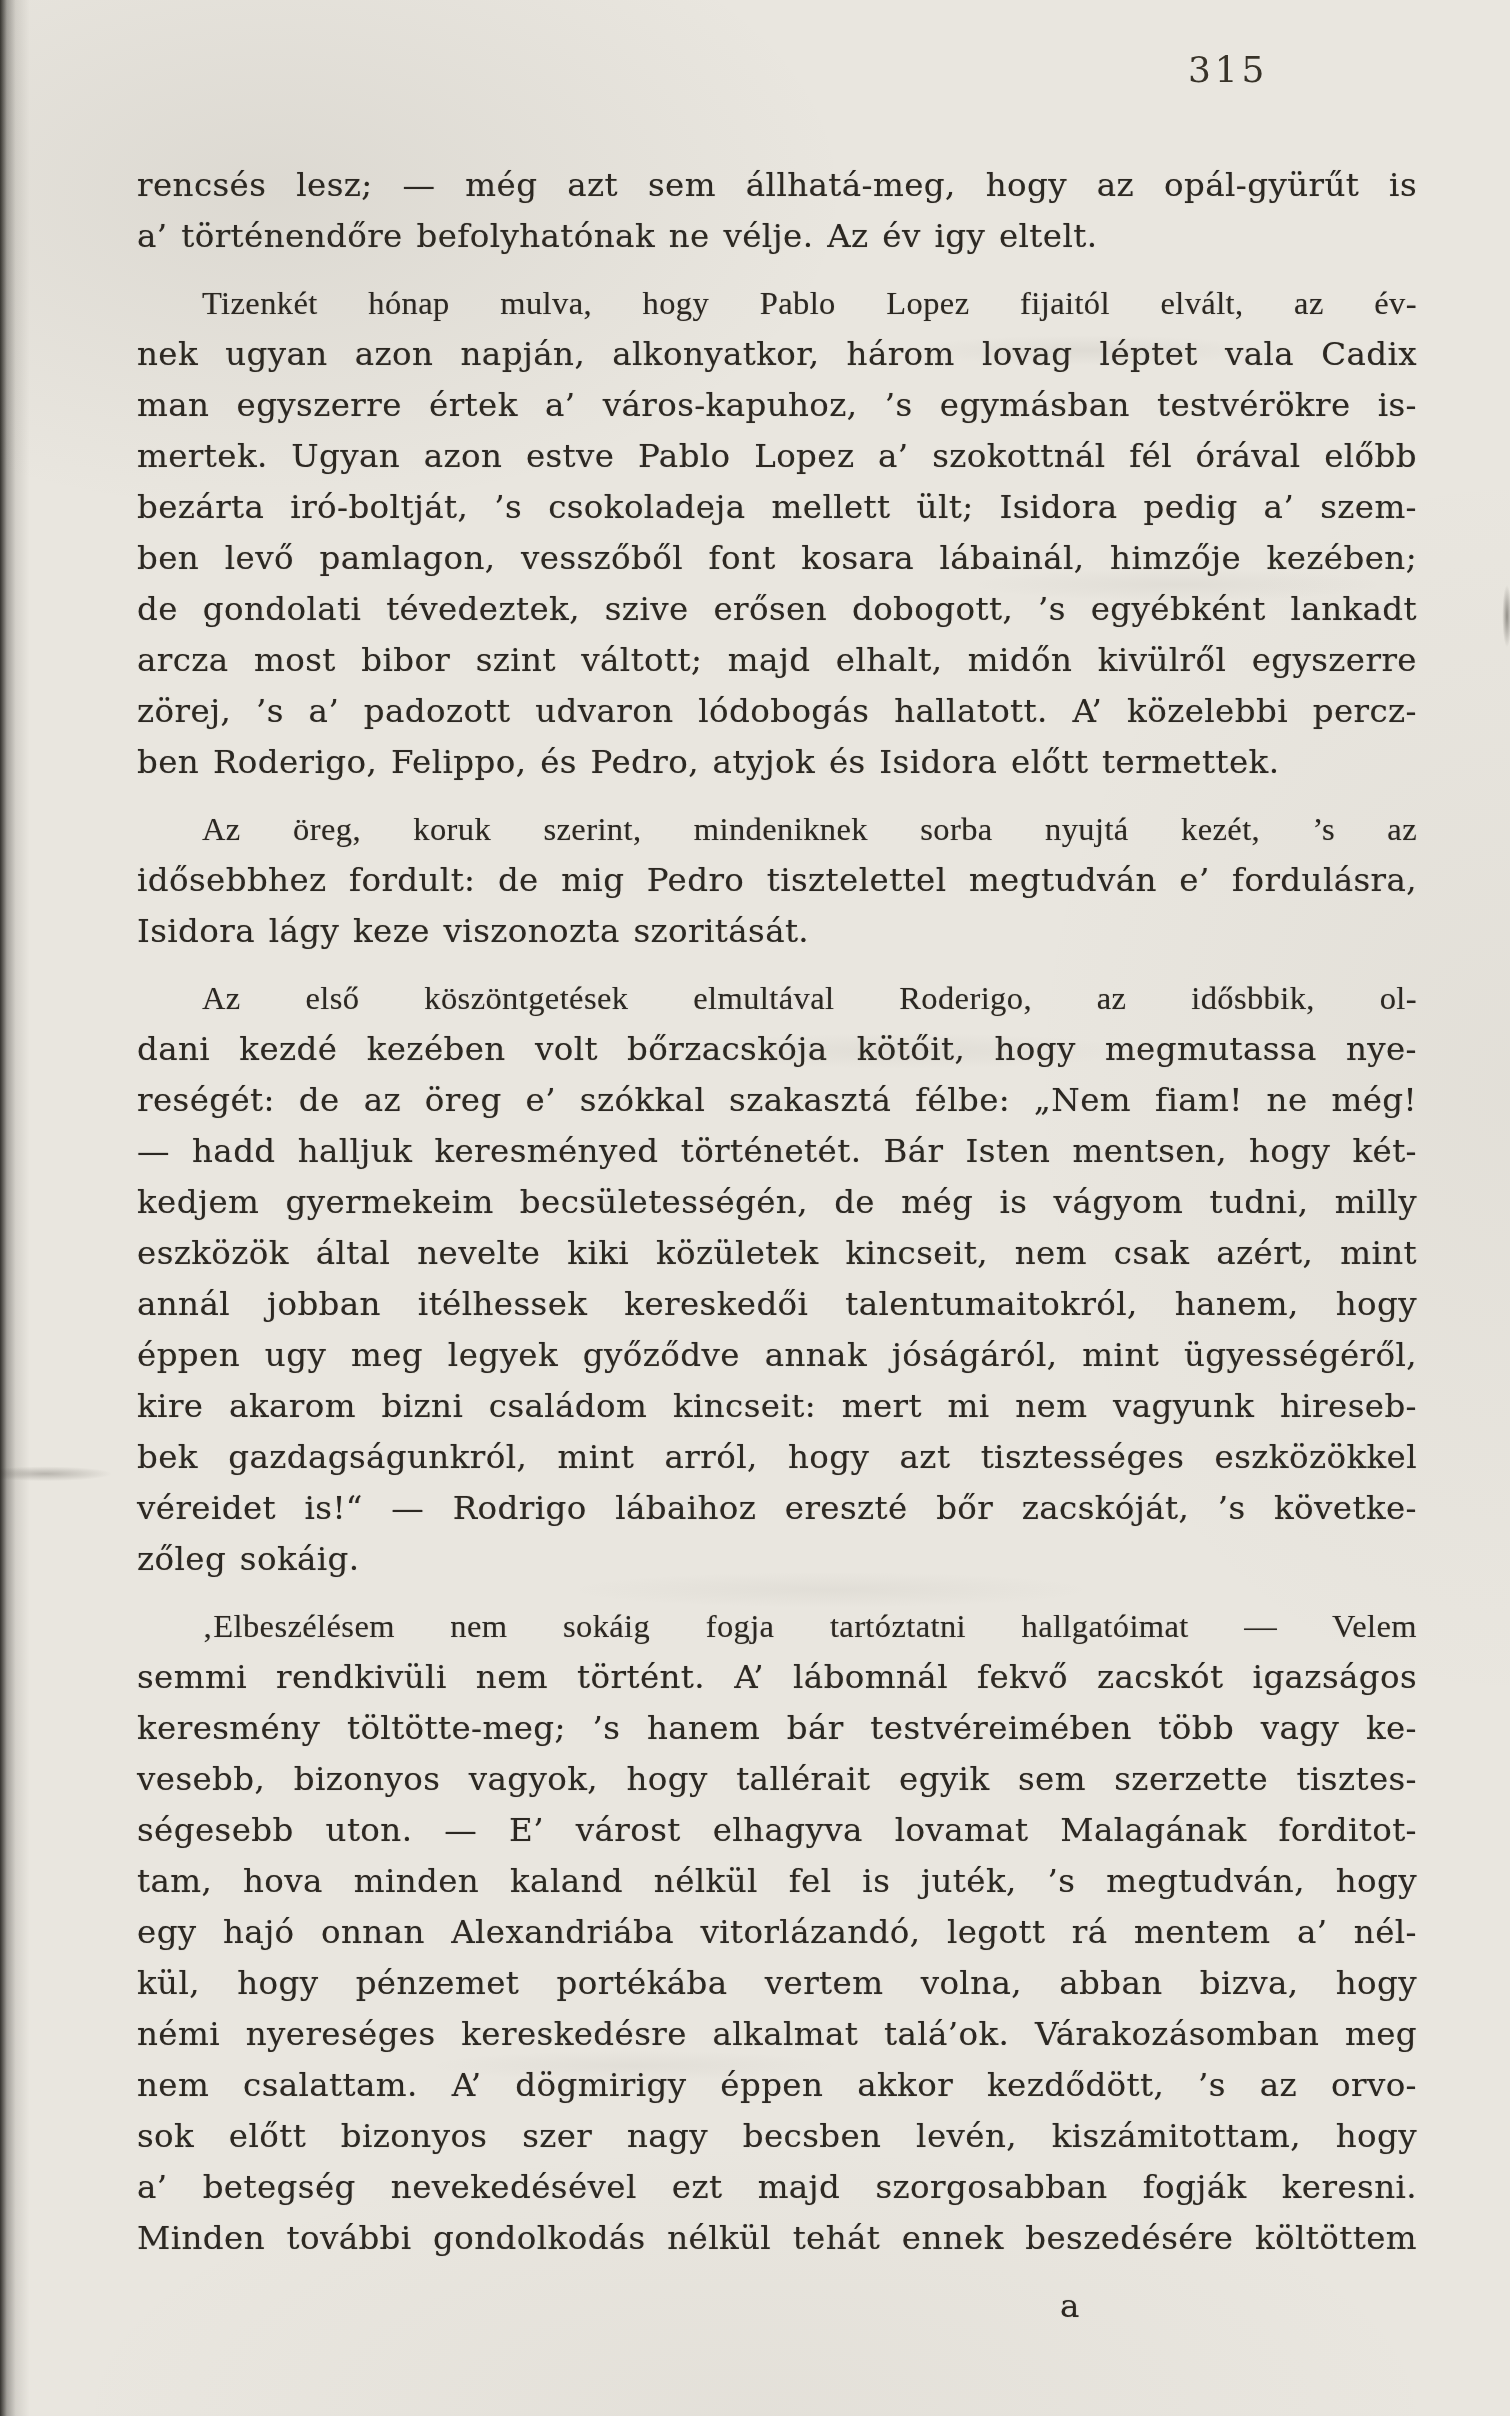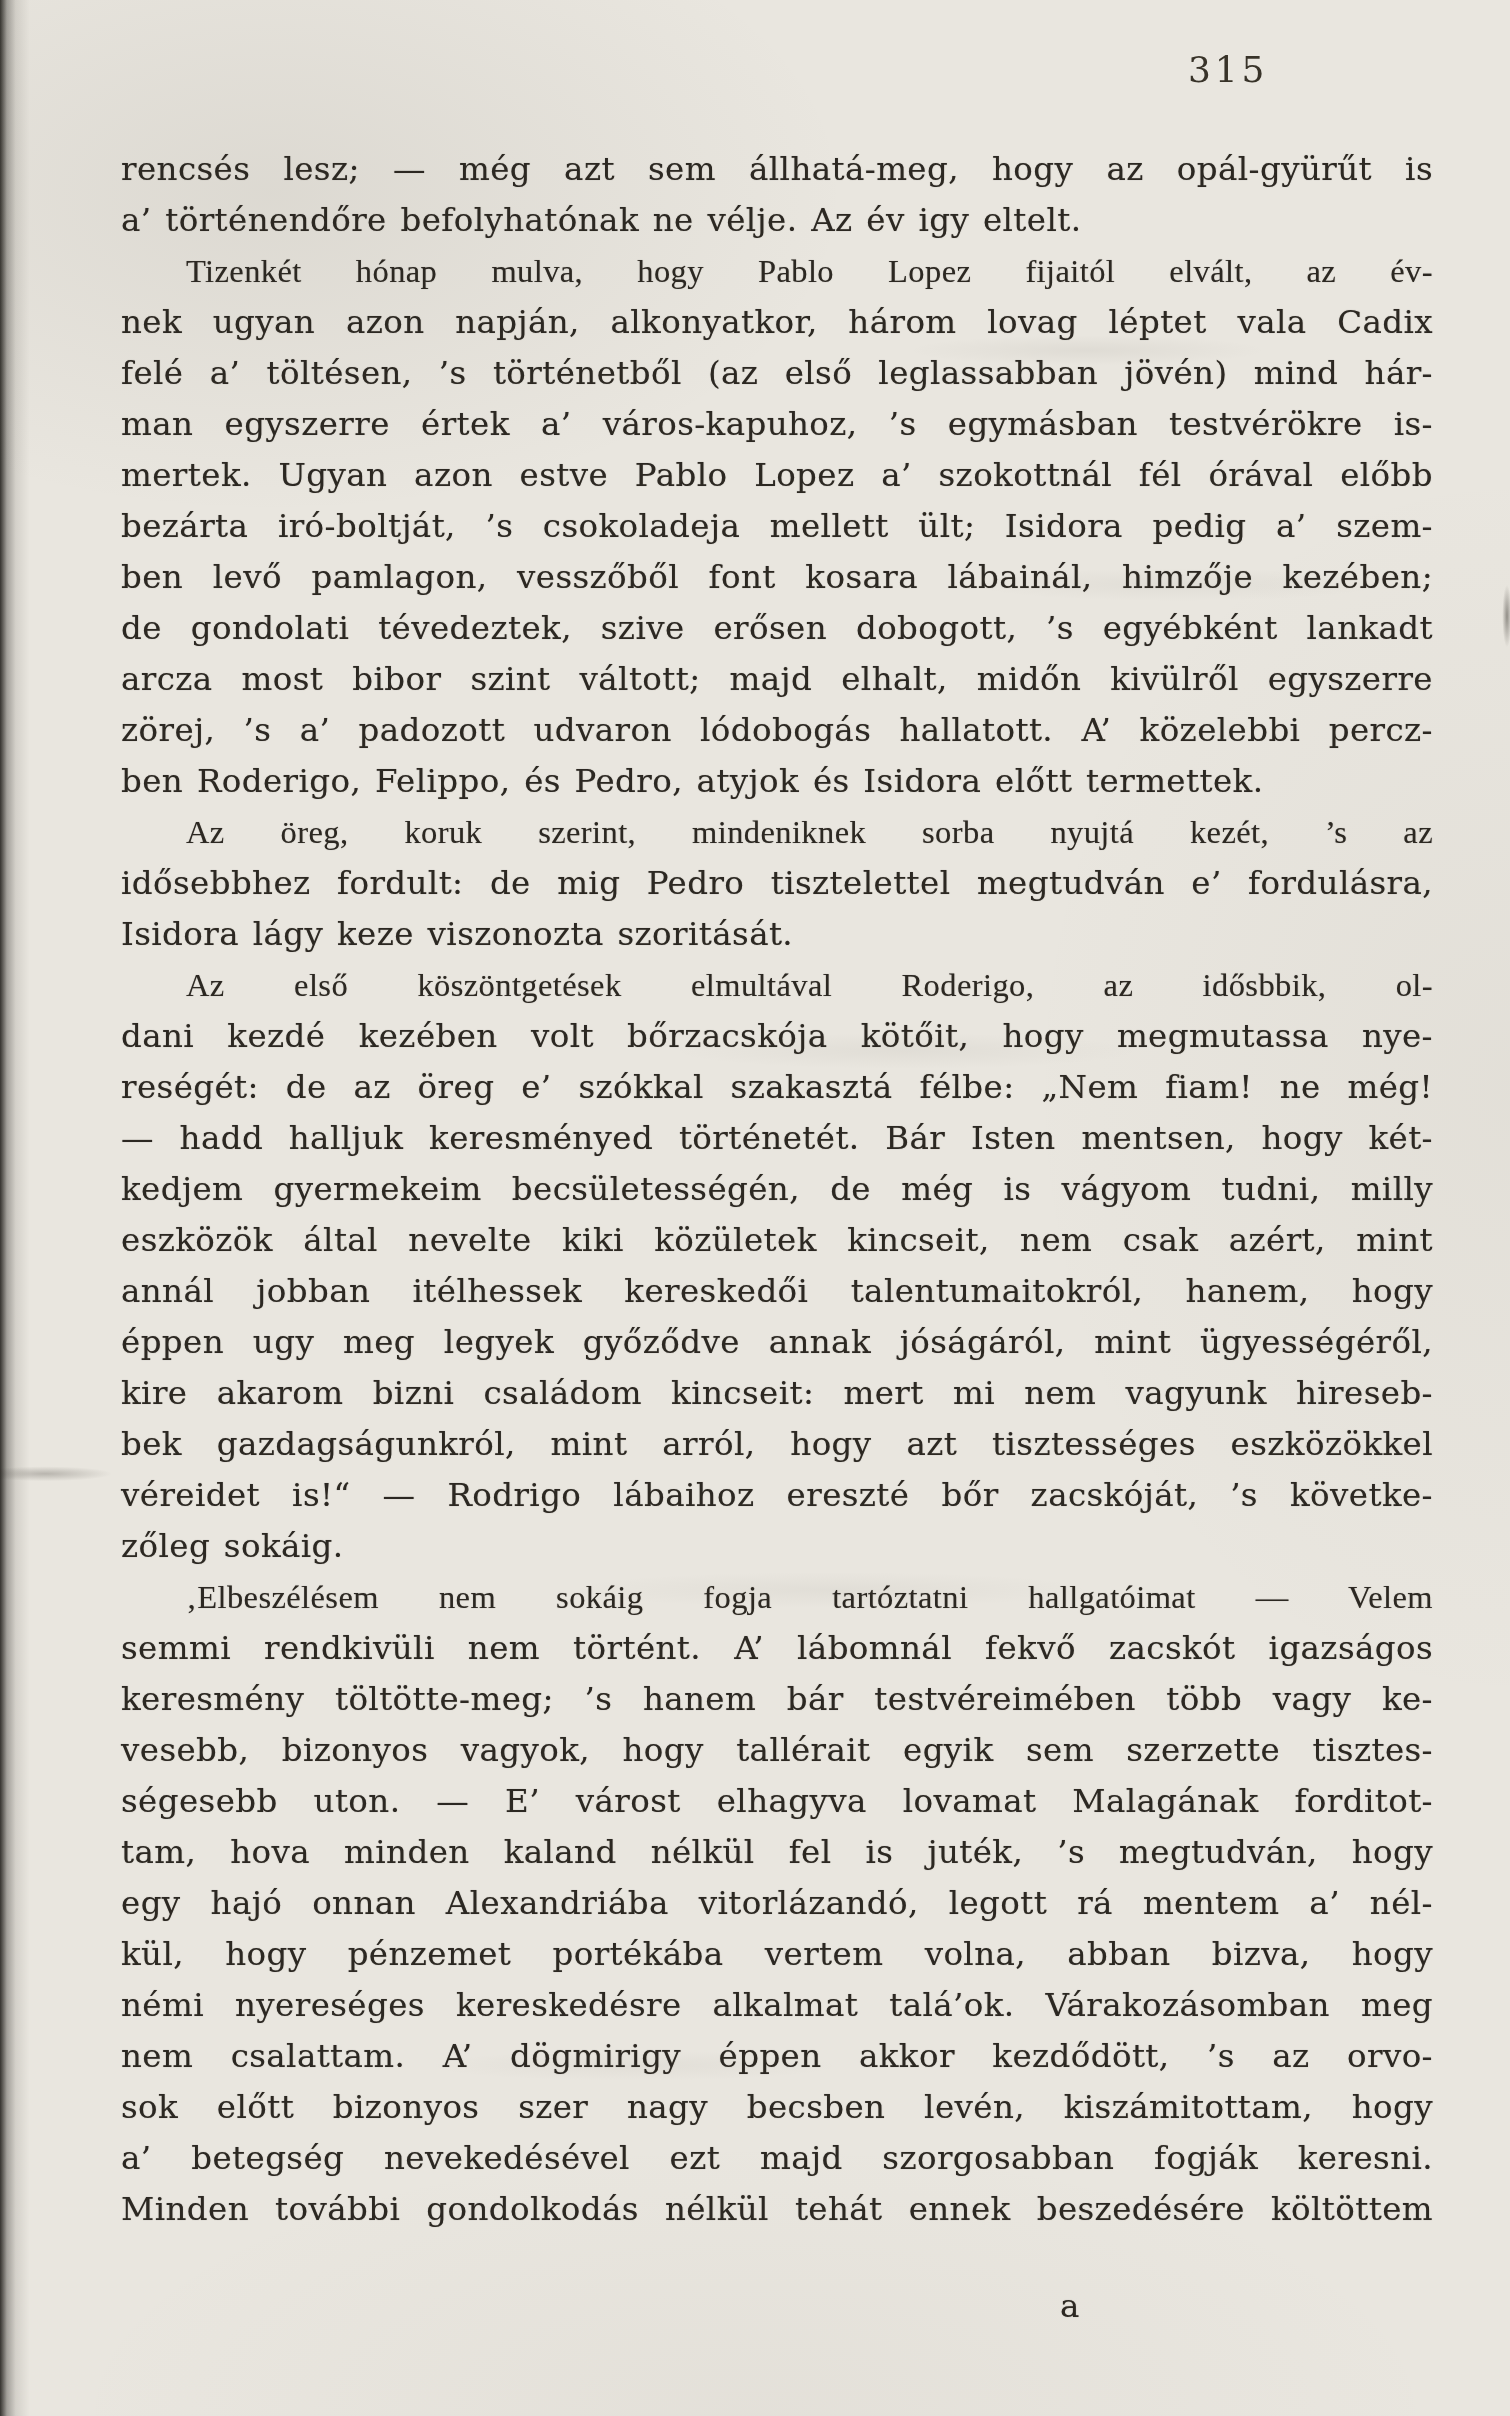--- a/index.html
+++ b/index.html
@@ -47,21 +47,21 @@
     position: absolute;
     top: 144px;
     left: 121px;
     width: 1312px;
     font-size: 32.5px;
     line-height: 51px;
     word-spacing: 3px;
     letter-spacing: 0.4px;
     text-shadow: 0 0 1px rgba(44,40,34,0.38);
   }
-  .para { margin: 0; padding: 0; }
+  .para { margin: 16px; padding: 0; }
   .line {
     text-align: justify;
     text-align-last: justify;
     white-space: normal;
   }
   .line.lastline { text-align-last: left; }
   .line.indent { text-indent: 65px; font-family: Liberation Serif, serif; }
   .catchword {
     position: absolute;
     top: 2287px;
@@ -77,21 +77,20 @@
   <div class="bleed"></div>
   <div class="page-number">315</div>
   <div class="text-block">
       <div class="para">
         <div class="line">rencsés lesz; — még azt sem állhatá-meg, hogy az opál-gyürűt is</div>
         <div class="line lastline">a’ történendőre befolyhatónak ne vélje. Az év igy eltelt.</div>
       </div>
       <div class="para">
         <div class="line indent">Tizenkét hónap mulva, hogy Pablo Lopez fijaitól elvált, az év-</div>
         <div class="line">nek ugyan azon napján, alkonyatkor, három lovag léptet vala Cadix</div>
-        <div class="line">felé a’ töltésen, ’s történetből (az első leglassabban jövén) mind hár-</div>
         <div class="line">man egyszerre értek a’ város-kapuhoz, ’s egymásban testvérökre is-</div>
         <div class="line">mertek. Ugyan azon estve Pablo Lopez a’ szokottnál fél órával előbb</div>
         <div class="line">bezárta iró-boltját, ’s csokoladeja mellett ült; Isidora pedig a’ szem-</div>
         <div class="line">ben levő pamlagon, vesszőből font kosara lábainál, himzője kezében;</div>
         <div class="line">de gondolati tévedeztek, szive erősen dobogott, ’s egyébként lankadt</div>
         <div class="line">arcza most bibor szint váltott; majd elhalt, midőn kivülről egyszerre</div>
         <div class="line">zörej, ’s a’ padozott udvaron lódobogás hallatott. A’ közelebbi percz-</div>
         <div class="line lastline">ben Roderigo, Felippo, és Pedro, atyjok és Isidora előtt termettek.</div>
       </div>
       <div class="para">

